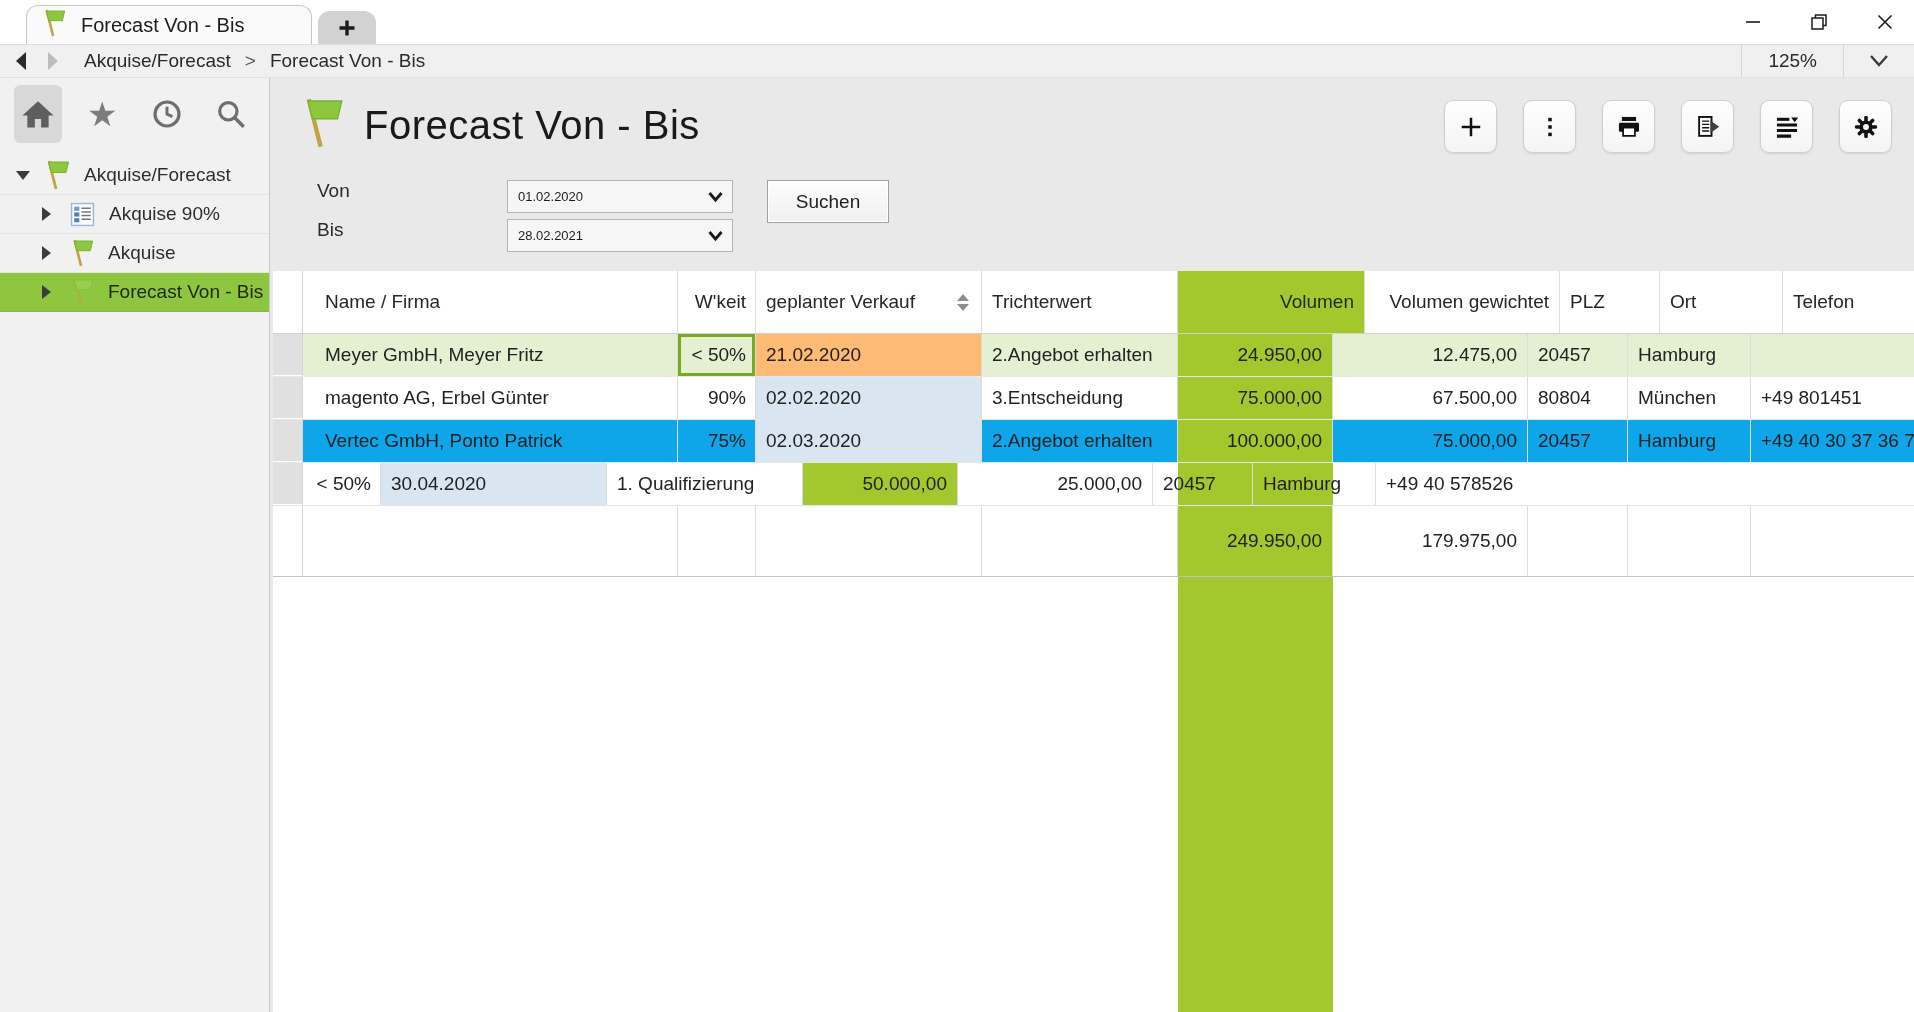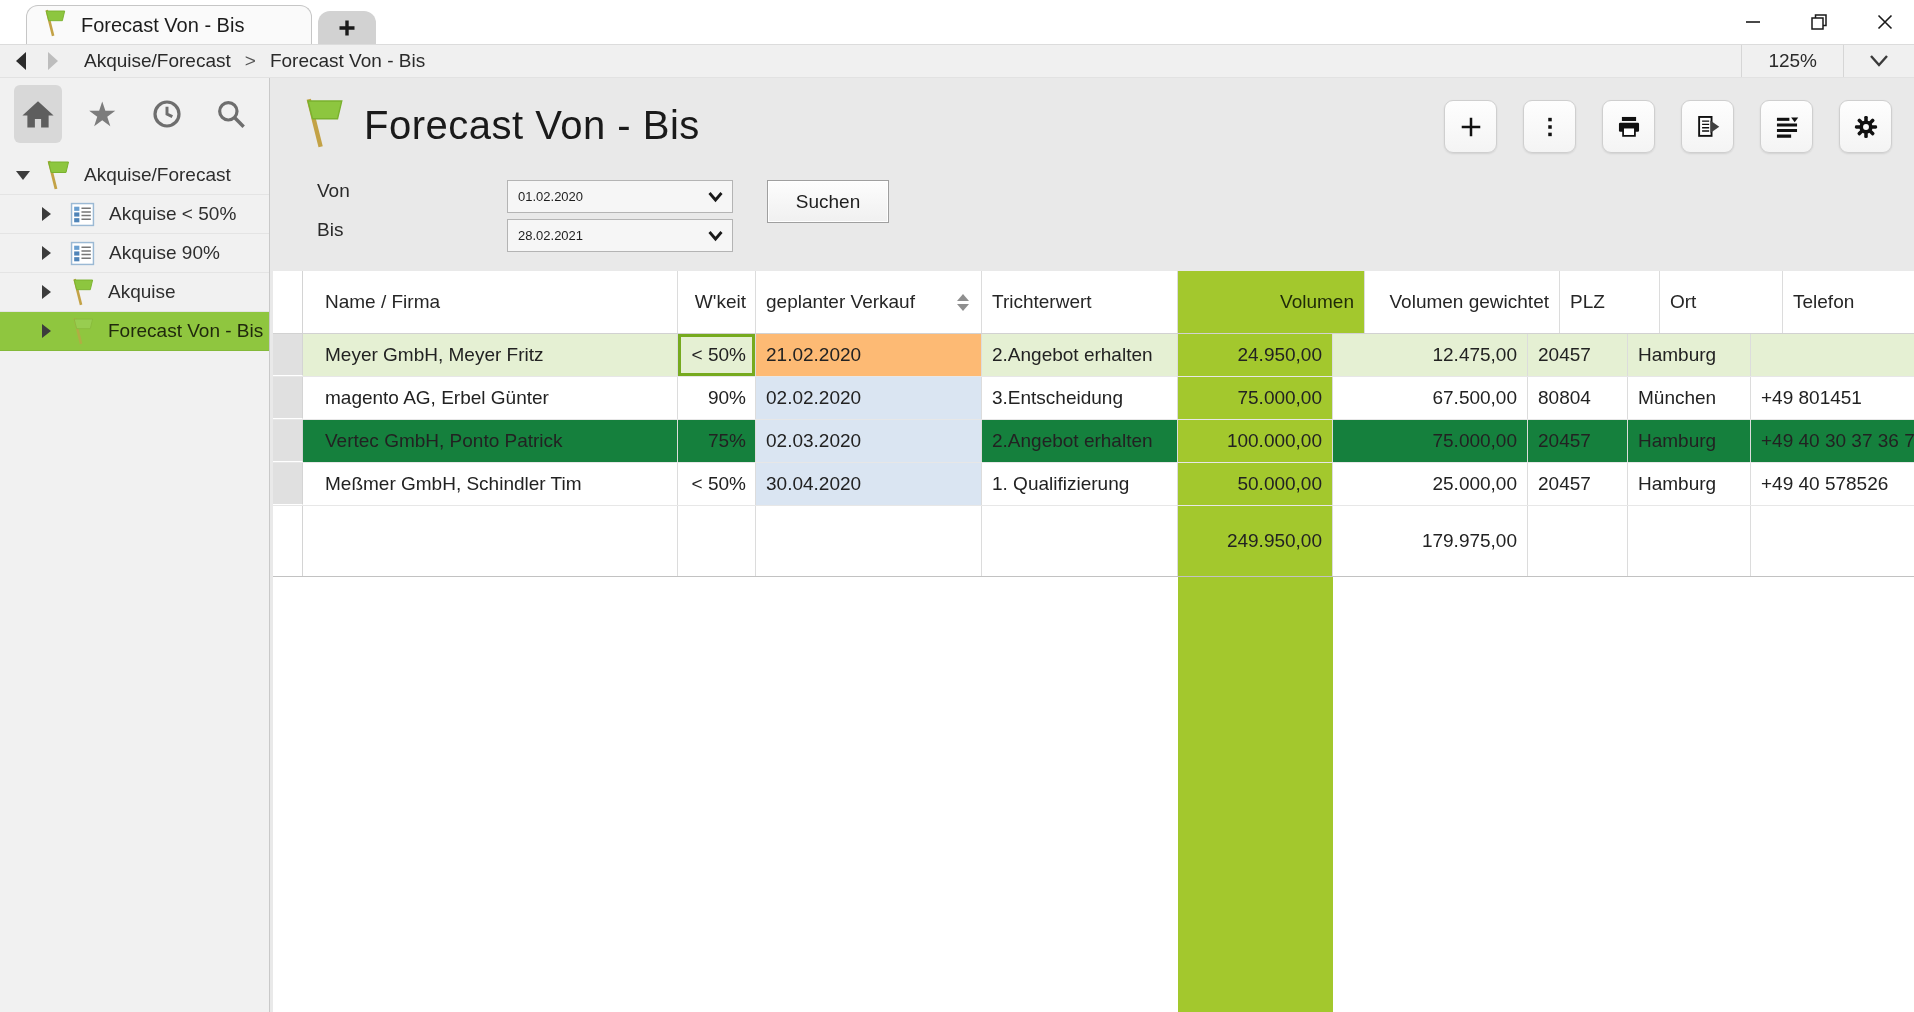--- a/index.html
+++ b/index.html
@@ -86,21 +86,21 @@
   .thead { height:63px; border-bottom:1px solid #d2d2d2; color:#262626; }
   .thead .cell { background:#fff; }
   .thead .c-vol { background:#a3c82d; color:#1f2a08;margin-left:32px; }
   .thead .c-dat { justify-content:space-between; padding-right:12px; }
   .drow { height:43px; border-bottom:1px solid #e7e7e7; }
   .drow .c-sel { background:#e0e0e0; border-bottom:1px solid #fff; }
   .drow .c-dat { background:#dae5f2; }
   .row-hl .cell { background:#e5f0d3; }
   .row-hl .c-dat { background:#fdba74; }
   .row-hl .c-vol { background:#a3c82d; }
-  .row-alt .cell { background:#15803d; }
+  .row-alt .cell { background:#0ea5e9; }
   .row-alt .c-dat { background:#dae5f2; }
   .row-alt .c-vol, .drow .c-vol { background:#a3c82d; }
   .cell-focus { box-shadow:inset 0 0 0 3px #76aa1f; }
   .totrow { height:71px; border-bottom:1px solid #c2c2c2; }
   .totrow .c-sel { background:#fff; }
   .sort-ic { display:flex; flex-direction:column; gap:3px; align-items:center; }
   .sort-ic i { width:0; height:0; border-left:6px solid transparent; border-right:6px solid transparent; display:block; }
   .sort-up { border-bottom:7px solid #8f8f8f; }
   .sort-dn { border-top:7px solid #8f8f8f; }
 </style>
@@ -205,35 +205,20 @@
           </span>
         <span class="ti">
           <svg width="26" height="30" viewBox="0 0 26 30">
             <path d="M5 1 L12 29" stroke="#c3a246" stroke-width="2.8" fill="none"></path>
             <path d="M4.5 2 L24.5 2 L22 12.5 L7.2 12.5 Z" fill="#8dc63f" stroke="#79b12e" stroke-width="1"></path>
           </svg>
         </span>
         <span>Akquise/Forecast</span>
       </div>
 
-      <div class="tree-row child">
-        <span class="tw">
-            <i class="tri-right"></i>
-          </span>
-        <span class="ti">
-          <svg width="25" height="25" viewBox="0 0 24 24">
-            <rect x="1.5" y="1.5" width="21" height="21" fill="#fff" stroke="#9bb9d4" stroke-width="1.4"></rect>
-            <rect x="4" y="4.5" width="5" height="4" fill="#6a9fd0"></rect>
-            <rect x="4" y="10" width="5" height="4" fill="#4f84b8"></rect>
-            <rect x="4" y="15.5" width="5" height="4" fill="#4f84b8"></rect>
-            <path d="M11 6 H20 M11 9.5 H20 M11 13 H20 M11 16.5 H20" stroke="#777" stroke-width="1.4"></path>
-          </svg>
-        </span>
-        <span>Akquise &lt; 50%</span>
-      </div>
 
 
       <div class="tree-row child">
         <span class="tw">
             <i class="tri-right"></i>
           </span>
         <span class="ti">
           <svg width="25" height="25" viewBox="0 0 24 24">
             <rect x="1.5" y="1.5" width="21" height="21" fill="#fff" stroke="#9bb9d4" stroke-width="1.4"></rect>
             <rect x="4" y="4.5" width="5" height="4" fill="#6a9fd0"></rect>
@@ -415,21 +400,20 @@
         <div class="cell c-tri">2.Angebot erhalten</div>
         <div class="cell c-vol">100.000,00</div>
         <div class="cell c-gew">75.000,00</div>
         <div class="cell c-plz">20457</div>
         <div class="cell c-ort">Hamburg</div>
         <div class="cell c-tel">+49 40 30 37 36 70</div>
       </div>
 
       <div class="trow drow">
         <div class="cell c-sel"></div>
-        <div class="cell c-name">Meßmer GmbH, Schindler Tim</div>
         <div class="cell c-wk">&lt; 50%</div>
         <div class="cell c-dat">30.04.2020</div>
         <div class="cell c-tri">1. Qualifizierung</div>
         <div class="cell c-vol">50.000,00</div>
         <div class="cell c-gew">25.000,00</div>
         <div class="cell c-plz">20457</div>
         <div class="cell c-ort">Hamburg</div>
         <div class="cell c-tel">+49 40 578526</div>
       </div>
 

